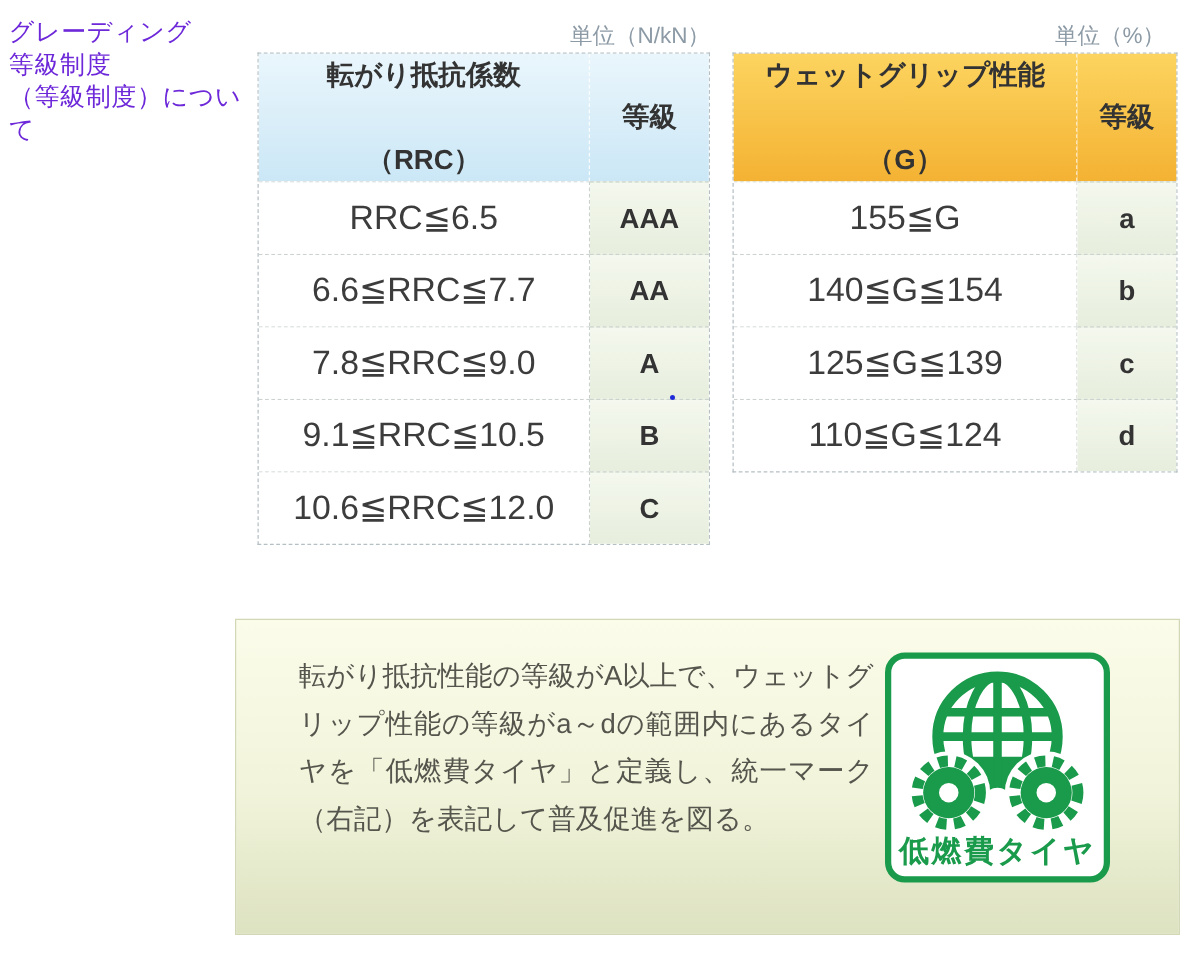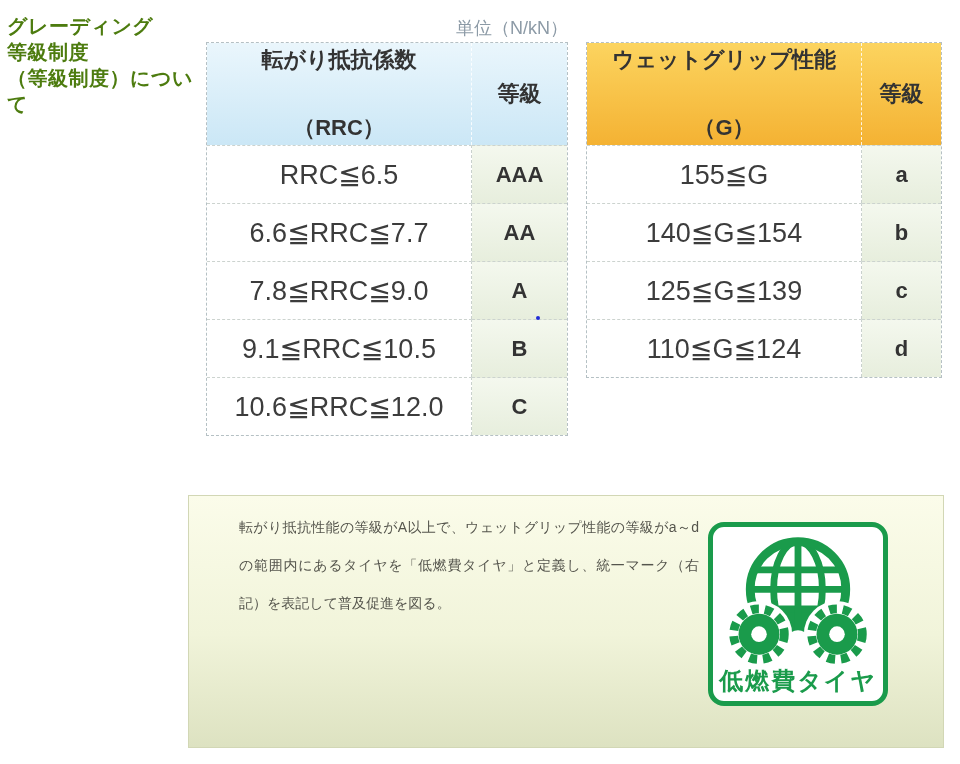--- a/index.html
+++ b/index.html
@@ -2,21 +2,21 @@
 <html><head>
 <meta charset="utf-8">
 <style>
   * { margin:0; padding:0; box-sizing:border-box; }
   html,body { width:960px; height:764px; background:#ffffff;
     font-family:"Liberation Sans","DejaVu Sans",sans-serif; }
   .stage { position:relative; width:960px; height:764px; background:#fff; overflow:hidden; }
 
   
   .side-title { position:absolute; left:7px; top:13px; width:190px;
-    color:#4d7c0f; font-weight:bold; font-size:20px; line-height:26px; letter-spacing:0.5px; }
+    color:#6d28d9; font-weight:normal; font-size:20px; line-height:26px; letter-spacing:0.5px; }
 
   
   .unit { position:absolute; top:16px; font-size:18px; color:#8c9aa6; text-align:right; }
   .unit-l { left:206px; width:362px; }
   .unit-r { left:586px; width:346px; }
 
   
   .tbl { position:absolute; top:42px; display:grid; border:1px dashed #b5c0c4; background:#fff; }
   .tbl-left  { left:206px; width:362px; grid-template-columns:265px 95px; grid-template-rows:102px repeat(5,58px); }
   .tbl-right { left:586px; width:356px; grid-template-columns:275px 79px; grid-template-rows:102px repeat(4,58px); }
@@ -32,42 +32,43 @@
     background:linear-gradient(180deg,#f4f8ee 0%,#e7eedd 100%); }
 
   
   .dot { position:absolute; left:536px; top:316px; width:4px; height:4px;
     border-radius:50%; background:#1f2bd6; }
 
   
   .def-box { position:absolute; left:188px; top:495px; width:756px; height:253px;
     border:1px solid #d2d7b5;
     background:linear-gradient(180deg,#fbfcea 0%,#f1f4da 55%,#dde2c1 100%); }
-  .def-text { position:absolute; left:50px; top:12px; width:460px;
-    font-size:14px; line-height:38px; color:#55554d; text-align:justify; }
+  .def-text { position:absolute; left:50px; top:26px; width:460px;
+    font-size:22px; line-height:38px; color:#55554d; text-align:justify; }
 
   
   .logo { position:absolute; left:519px; top:26px; width:180px; height:184px;
     background:#ffffff; border:5px solid #1a9b4b; border-radius:16px; text-align:center; }
   .logo svg { display:block; margin:8px auto 0 auto; }
   .logo-label { display:block; margin-top:-2px; color:#1a9b4b; font-weight:bold;
     font-size:24px; letter-spacing:2px; }
 </style>
 </head>
 <body>
 
 <div class="stage">
 
   <div class="side-title">
     <div>グレーディング</div>
     <div>等級制度</div>
     <div>（等級制度）について</div>
   </div>
 
   <div class="unit unit-l">単位（N/kN）</div>
+  <div class="unit unit-r">単位（%）</div>
 
   <div class="tbl tbl-left">
     <div class="cell hdr hdr-blue c1 row1">
       <div>転がり抵抗係数</div>
       <div>（RRC）</div>
     </div>
     <div class="cell hdr hdr-blue row1">等級</div>
 
     <div class="cell c1">RRC≦6.5</div>
     <div class="cell grade">AAA</div>

